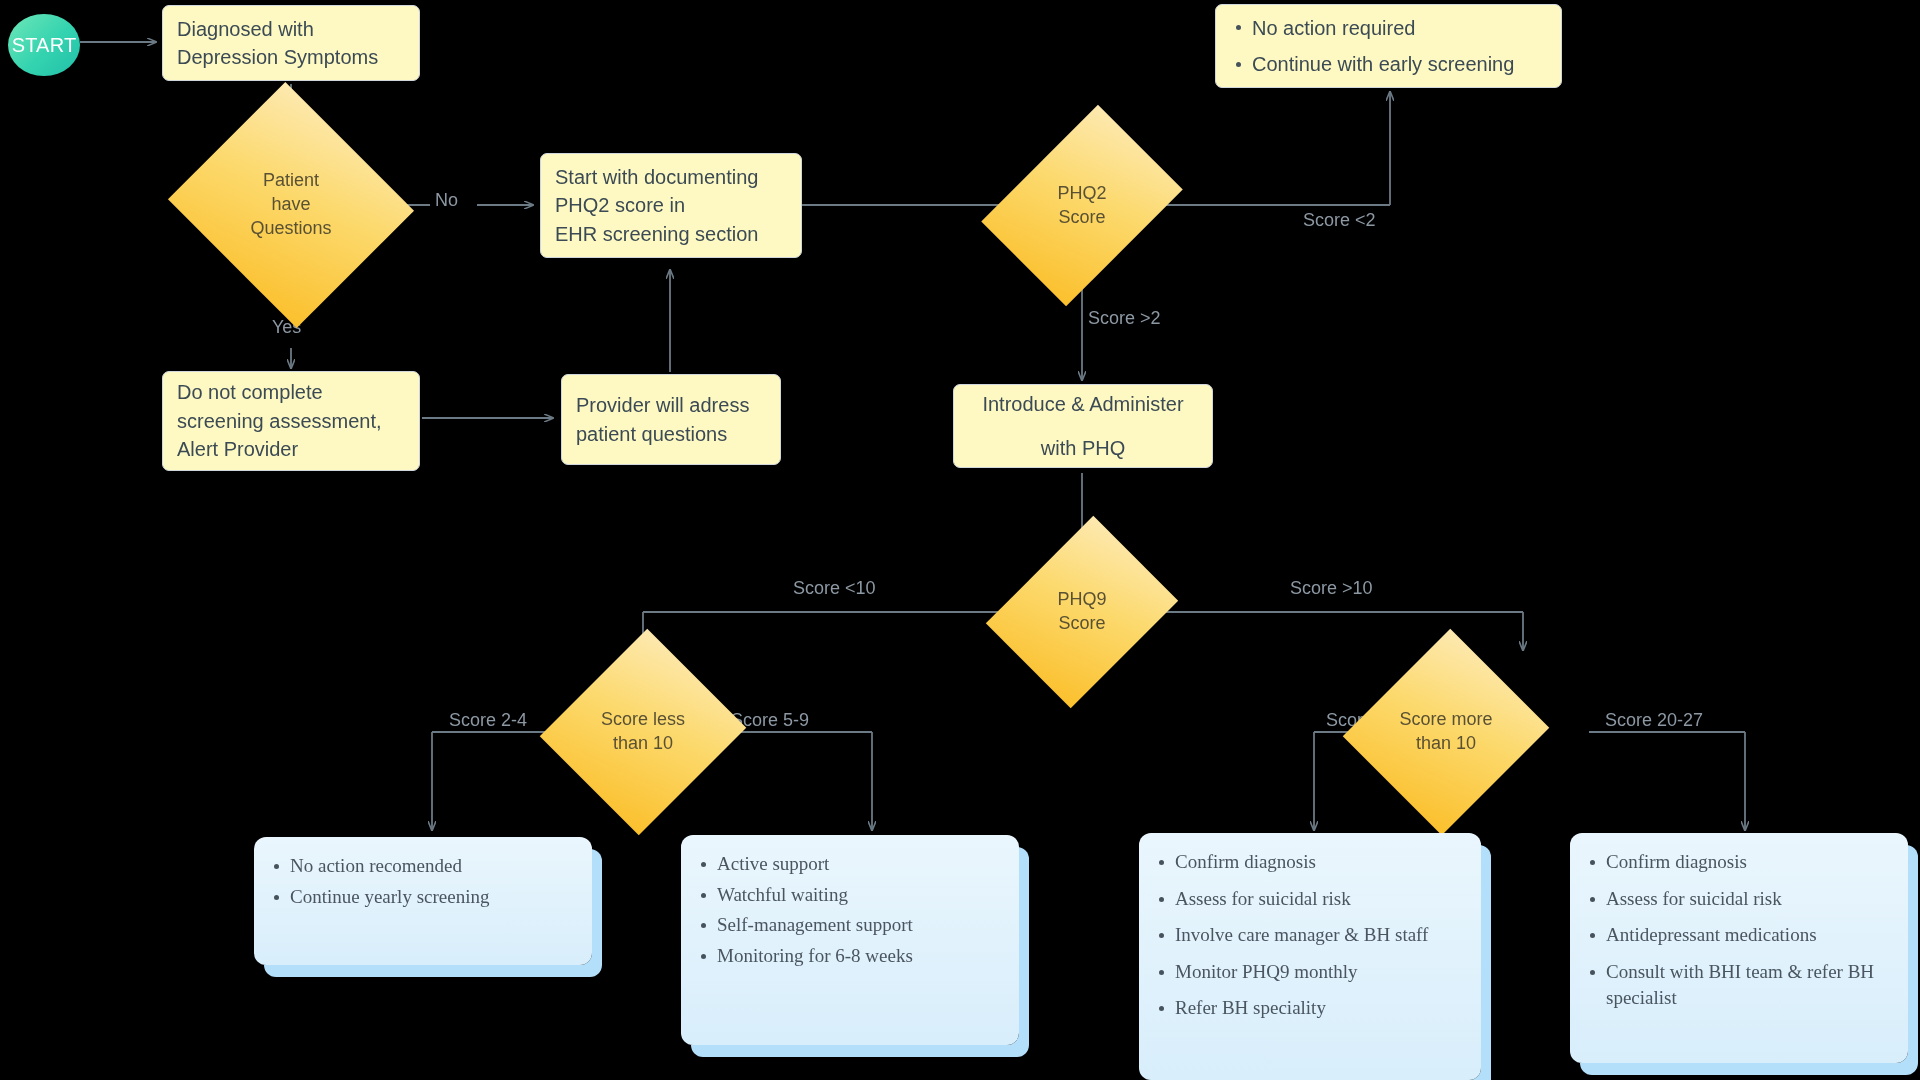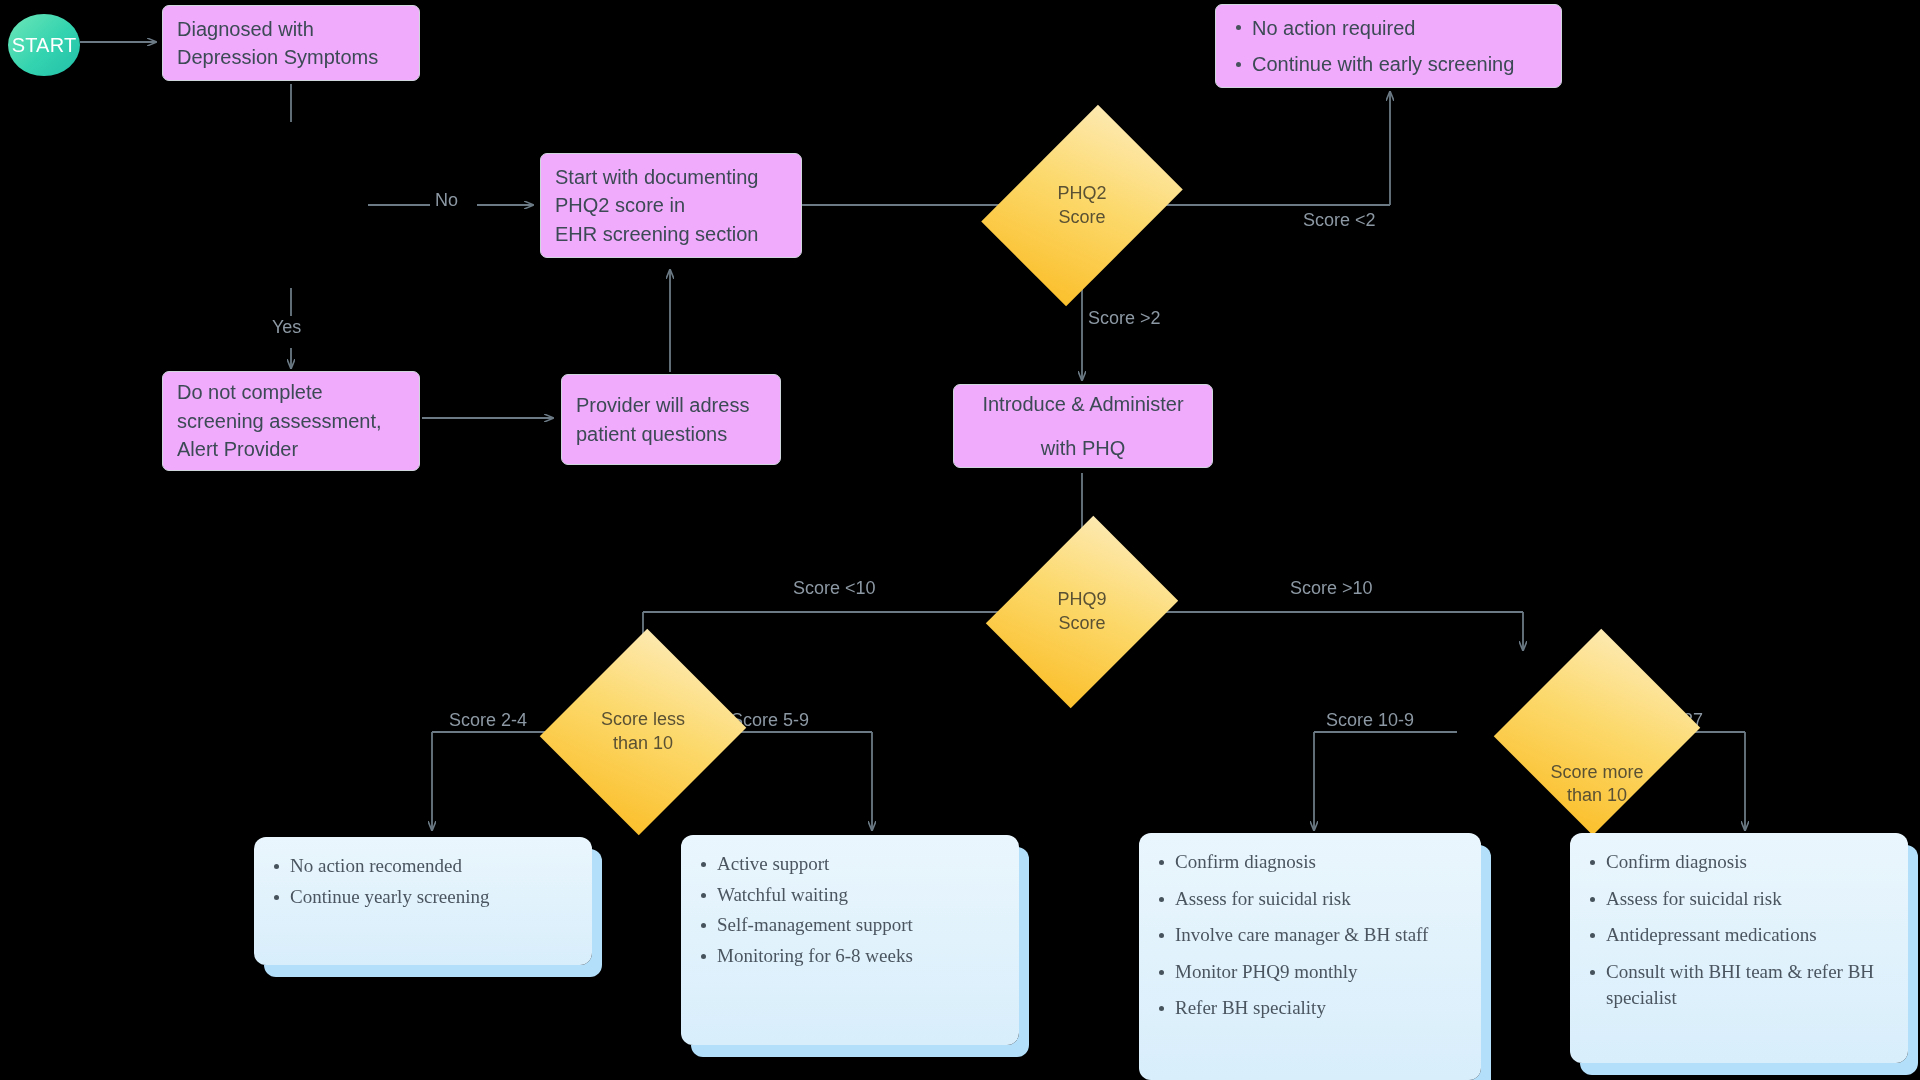--- a/index.html
+++ b/index.html
@@ -34,21 +34,21 @@
     background: linear-gradient(135deg, #6ee7b7 0%, #34d3b0 55%, #21bfa8 100%);
     display: flex;
     align-items: center;
     justify-content: center;
     color: #ffffff;
     font-size: 20px;
     letter-spacing: 0.2px;
   }
   
   .proc {
-    background: #f0abfc;
+    background: #fef9c3;
     border: 1px solid #cfd6dc;
     border-radius: 7px;
     box-shadow: 0 1px 2px rgba(0,0,0,0.25);
     color: #3b4a54;
     font-size: 20px;
     line-height: 1.42;
     padding: 12px 14px;
     display: flex;
     flex-direction: column;
     justify-content: center;
@@ -193,20 +193,26 @@
 
   <div class="node start-oval" style="left:8px; top:14px; width:72px; height:62px;">
     <span>START</span>
   </div>
 
   <div class="node proc" style="left:162px; top:5px; width:258px; height:76px;">
     <div class="ln">Diagnosed with</div>
     <div class="ln">Depression Symptoms</div>
   </div>
 
+  <div class="node diamond" style="left:200px; top:122px; width:182px; height:166px;">
+    <div class="dshape"></div>
+    <div class="dlabel">Patient
+have
+Questions</div>
+  </div>
 
   <div class="node proc" style="left:540px; top:153px; width:262px; height:105px;">
     <div class="ln">Start with documenting</div>
     <div class="ln">PHQ2 score in</div>
     <div class="ln">EHR screening section</div>
   </div>
 
   <div class="node proc" style="left:162px; top:371px; width:258px; height:100px;">
     <div class="ln">Do not complete</div>
     <div class="ln">screening assessment,</div>
@@ -241,21 +247,21 @@
     <div class="dlabel">PHQ9
 Score</div>
   </div>
 
   <div class="node diamond" style="left:573px; top:656px; width:140px; height:152px;">
     <div class="dshape"></div>
     <div class="dlabel">Score less
 than 10</div>
   </div>
 
-  <div class="node diamond" style="left:1527px; top:656px; width:140px; height:152px;align-items:flex-end;">
+  <div class="node diamond" style="left:1376px; top:656px; width:140px; height:152px;">
     <div class="dshape"></div>
     <div class="dlabel">Score more
 than 10</div>
   </div>
 
   <div class="node res" style="left:254px; top:837px; width:338px; height:128px;">
     <ul>
       <li>No action recomended</li>
       <li>Continue yearly screening</li>
     </ul>

